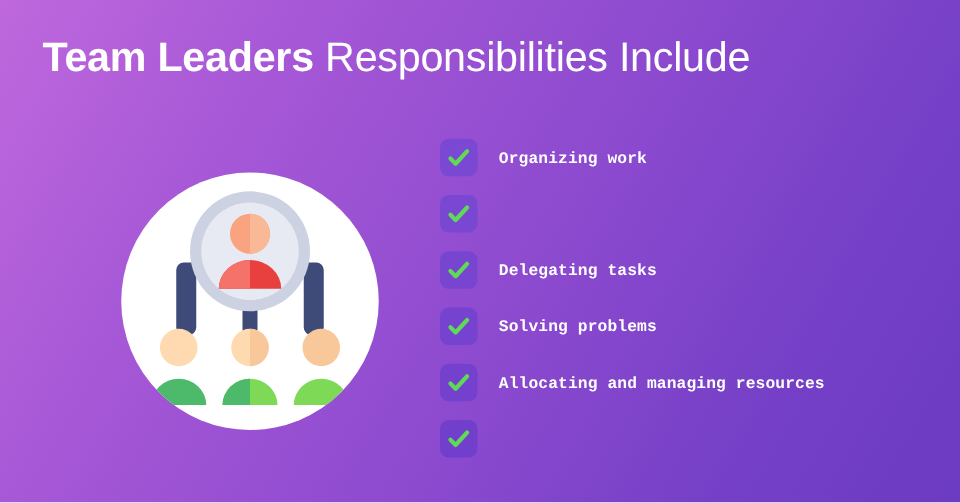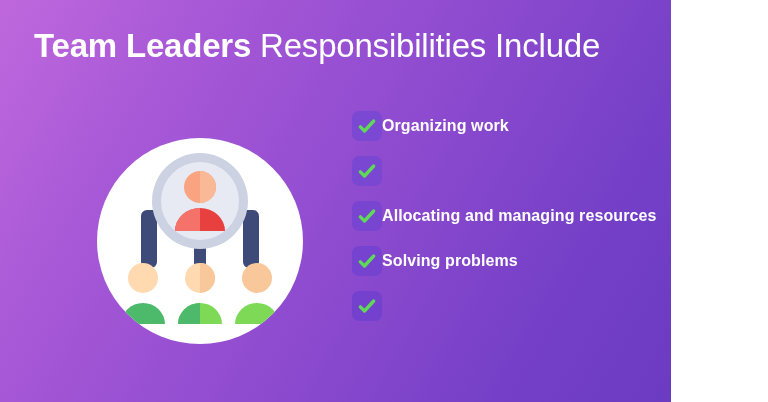--- a/index.html
+++ b/index.html
@@ -8,21 +8,21 @@
   }
   body {
     width: 768px;
     height: 402px;
     overflow: hidden;
     font-family: "Liberation Sans", sans-serif;
   }
 
   .banner {
     position: relative;
-    width: 671px;
+    width: 768px;
     height: 402px;
     background: linear-gradient(120deg, #bf68dd 0%, #a557d6 26%, #8a49ce 58%, #7540c7 80%, #6b3bc2 100%);
     overflow: hidden;
   }
 
   
   .title {
     position: absolute;
     left: 34px;
     top: 26px;
@@ -92,25 +92,27 @@
   .check-row:nth-child(4) .checkbox { background: #7543cf; }
   .check-row:nth-child(5) .checkbox { background: #7341cd; }
   .check-row:nth-child(6) .checkbox { background: #713fcb; }
 
   .check-glyph {
     display: block;
     width: 20px;
     height: 20px;
   }
   .check-label {
+    margin-left: 17px;
     color: #ffffff;
-    font-size: 16px;
+    font-size: 13px;
     font-weight: 700;
     letter-spacing: 0.1px;
     white-space: nowrap;
+    font-family: Liberation Mono, monospace;
   }
 </style>
 </head>
 <body>
 
 <div class="banner">
 
   <div class="title">
     <span class="strong">Team Leaders</span>
     <span class="light">Responsibilities Include</span>
@@ -178,42 +180,50 @@
     </div>
 
     <div class="check-row">
       <span class="checkbox">
         <svg class="check-glyph" viewBox="0 0 24 24" fill="none" stroke="#5fd957" stroke-width="4" stroke-linecap="round" stroke-linejoin="round">
             <path d="M4 13 l5 5 L20 6"></path>
           </svg>
       </span>
     </div>
 
+    <div class="check-row">
+      <span class="checkbox">
+        <svg class="check-glyph" viewBox="0 0 24 24" fill="none" stroke="#5fd957" stroke-width="4" stroke-linecap="round" stroke-linejoin="round">
+            <path d="M4 13 l5 5 L20 6"></path>
+          </svg>
+      </span>
+      <span class="check-label">Delegating tasks</span>
+    </div>
+
+    <div class="check-row">
+      <span class="checkbox">
+        <svg class="check-glyph" viewBox="0 0 24 24" fill="none" stroke="#5fd957" stroke-width="4" stroke-linecap="round" stroke-linejoin="round">
+            <path d="M4 13 l5 5 L20 6"></path>
+          </svg>
+      </span>
+      <span class="check-label">Solving problems</span>
+    </div>
 
     <div class="check-row">
       <span class="checkbox">
         <svg class="check-glyph" viewBox="0 0 24 24" fill="none" stroke="#5fd957" stroke-width="4" stroke-linecap="round" stroke-linejoin="round">
             <path d="M4 13 l5 5 L20 6"></path>
           </svg>
       </span>
       <span class="check-label">Allocating and managing resources</span>
     </div>
 
     <div class="check-row">
       <span class="checkbox">
         <svg class="check-glyph" viewBox="0 0 24 24" fill="none" stroke="#5fd957" stroke-width="4" stroke-linecap="round" stroke-linejoin="round">
             <path d="M4 13 l5 5 L20 6"></path>
           </svg>
       </span>
-      <span class="check-label">Solving problems</span>
-    </div>
-
-    <div class="check-row">
-      <span class="checkbox">
-        <svg class="check-glyph" viewBox="0 0 24 24" fill="none" stroke="#5fd957" stroke-width="4" stroke-linecap="round" stroke-linejoin="round">
-            <path d="M4 13 l5 5 L20 6"></path>
-          </svg>
-      </span>
     </div>
 
   </div>
 
 </div>
 
 </body></html>

